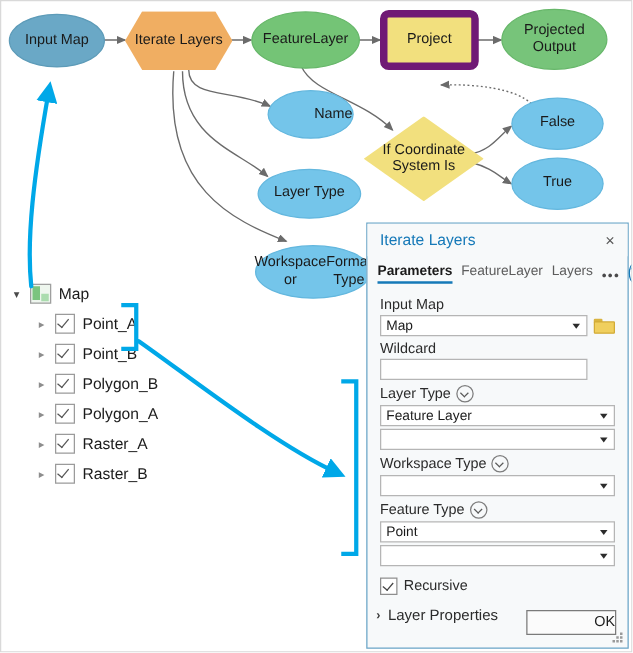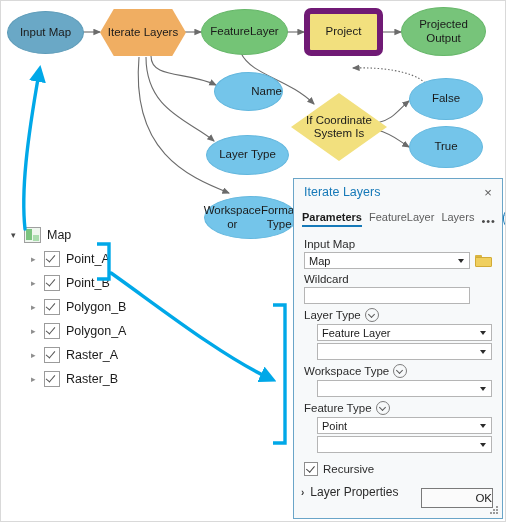--- a/index.html
+++ b/index.html
@@ -239,21 +239,21 @@
     flex: 1;
   }
   .input-box .val { flex: 1; overflow: hidden; white-space: nowrap; }
   .caret {
     width: 0; height: 0;
     border-left: 3.5px solid transparent;
     border-right: 3.5px solid transparent;
     border-top: 4.5px solid #2b2b2b;
     margin-right: 3px;
   }
-  .sub-combo { margin-left: 13px; }
+  .sub-combo { }
   .folder-icon {
     width: 17px; height: 14px;
     position: relative;
     flex: 0 0 17px;
     cursor: pointer;
   }
   .folder-icon::before {
     content: "";
     position: absolute;
     left: 0; top: 1px;

